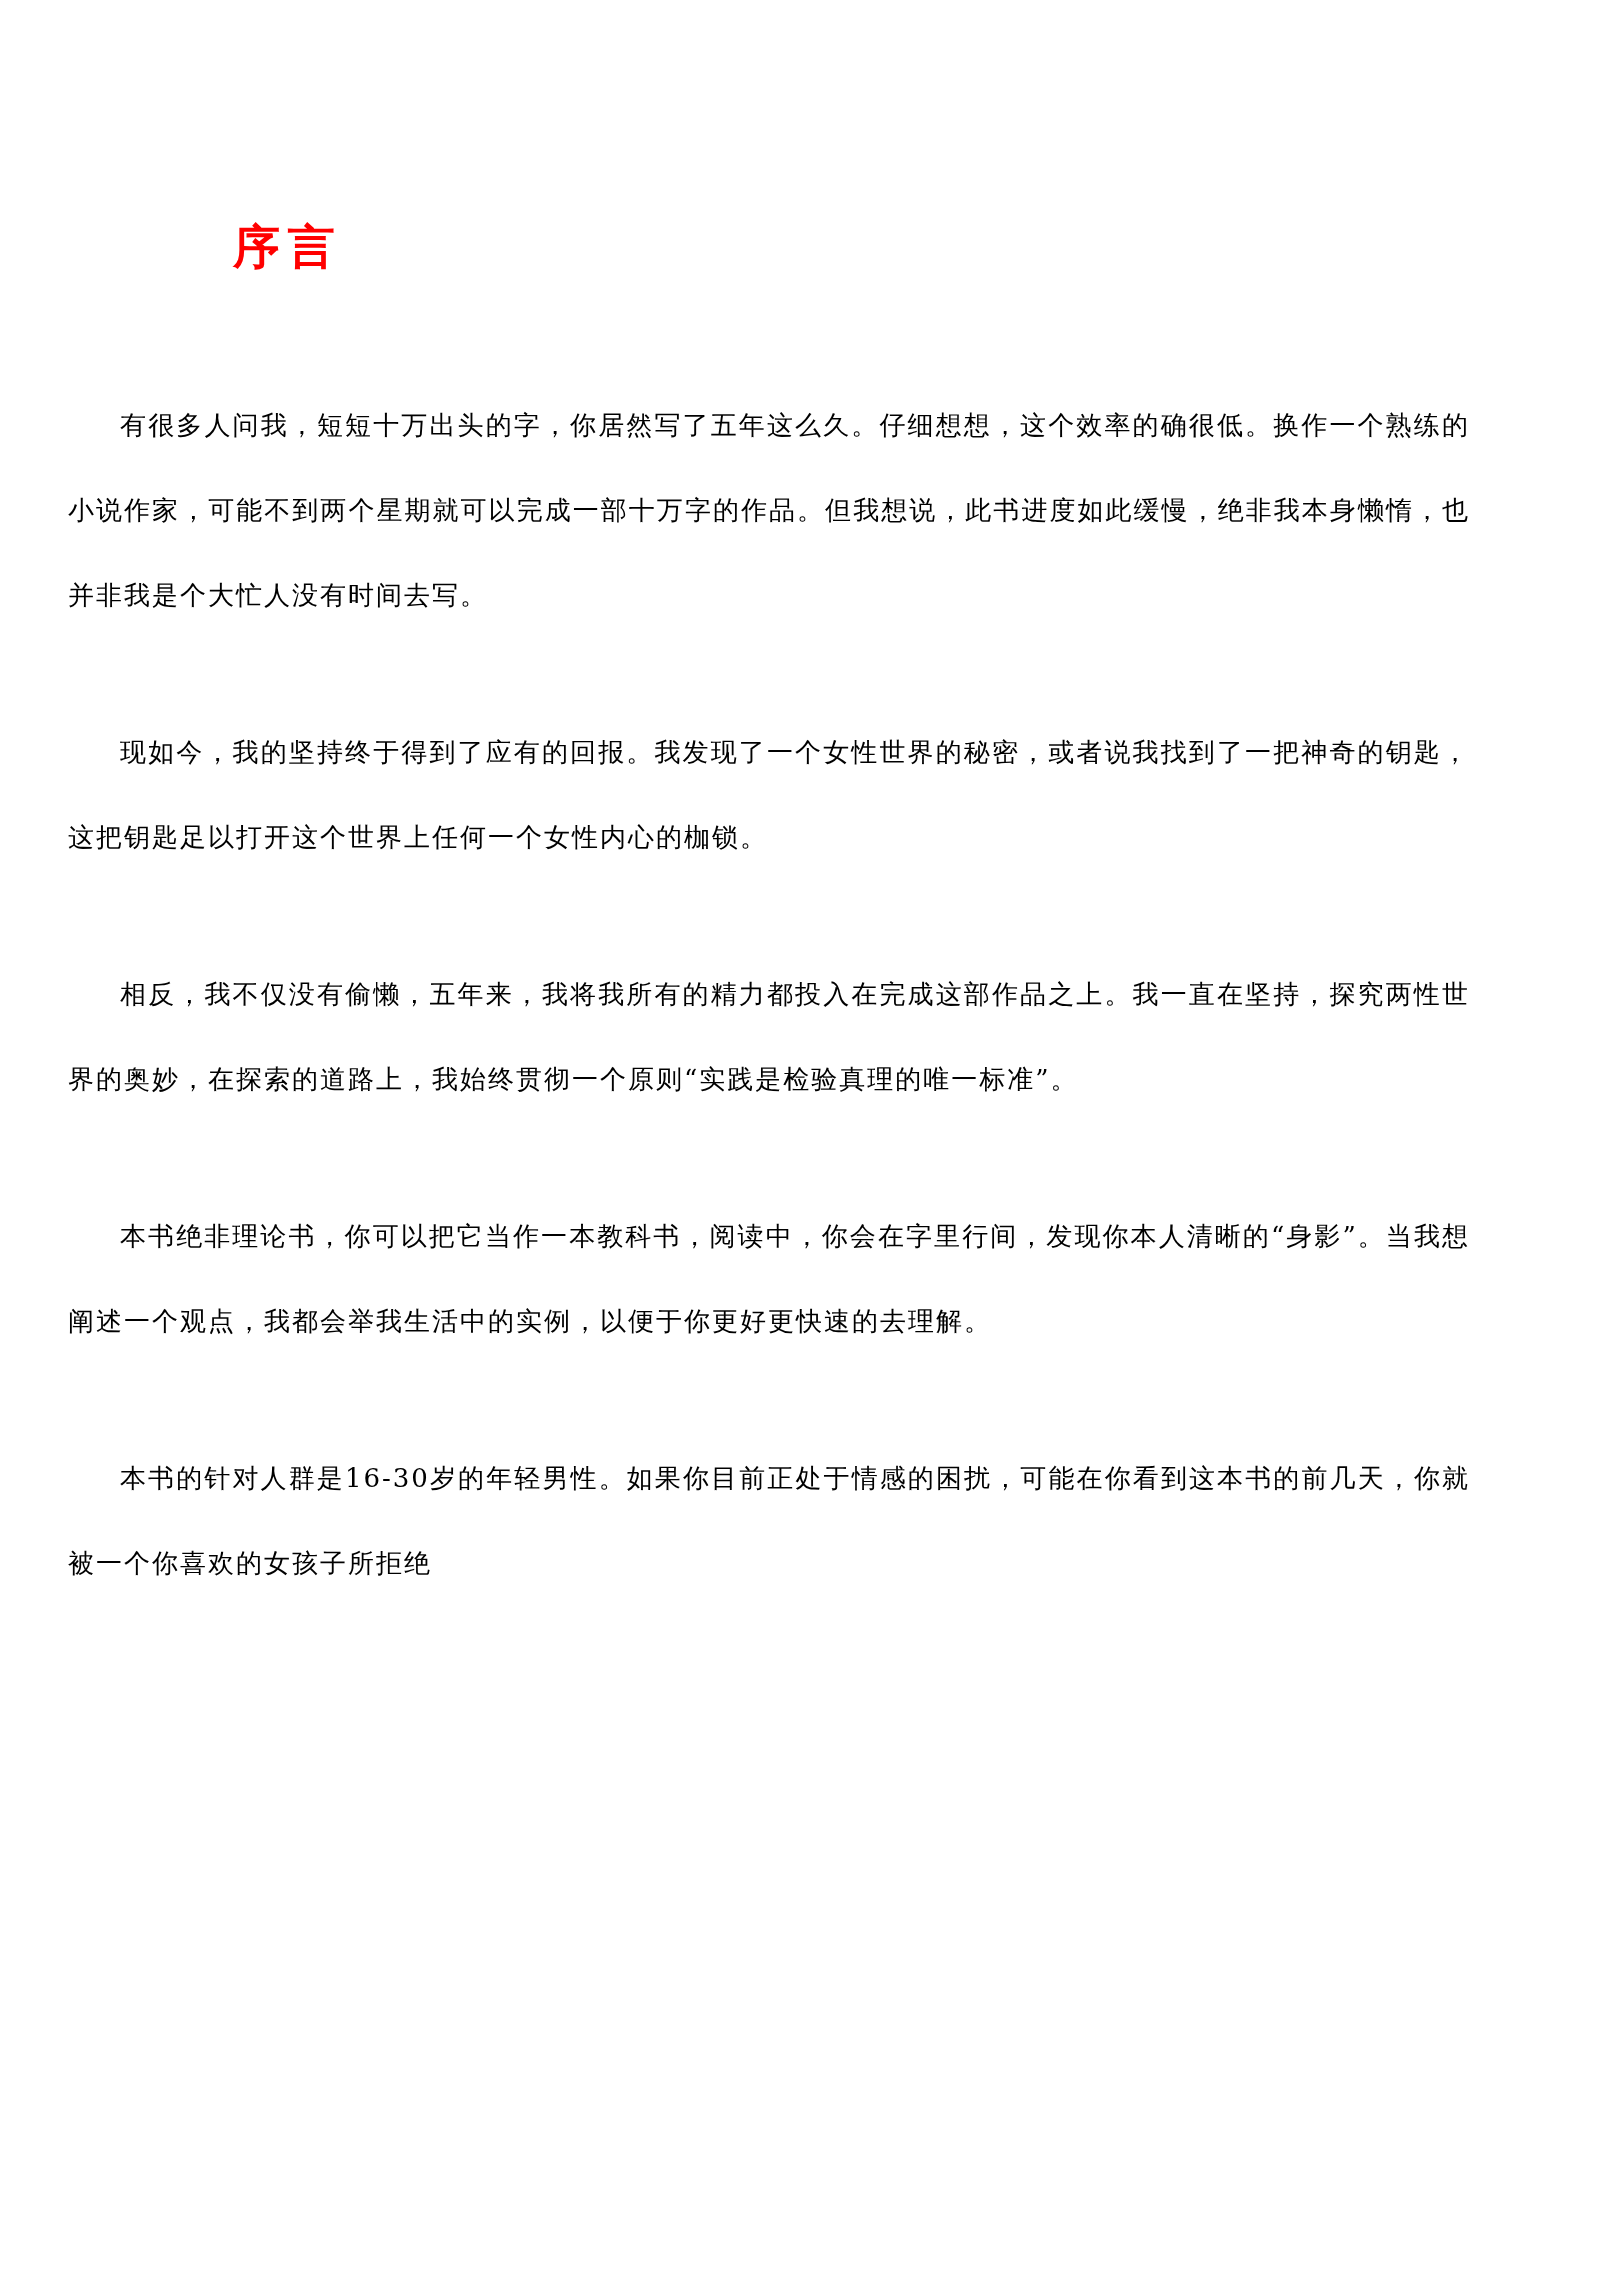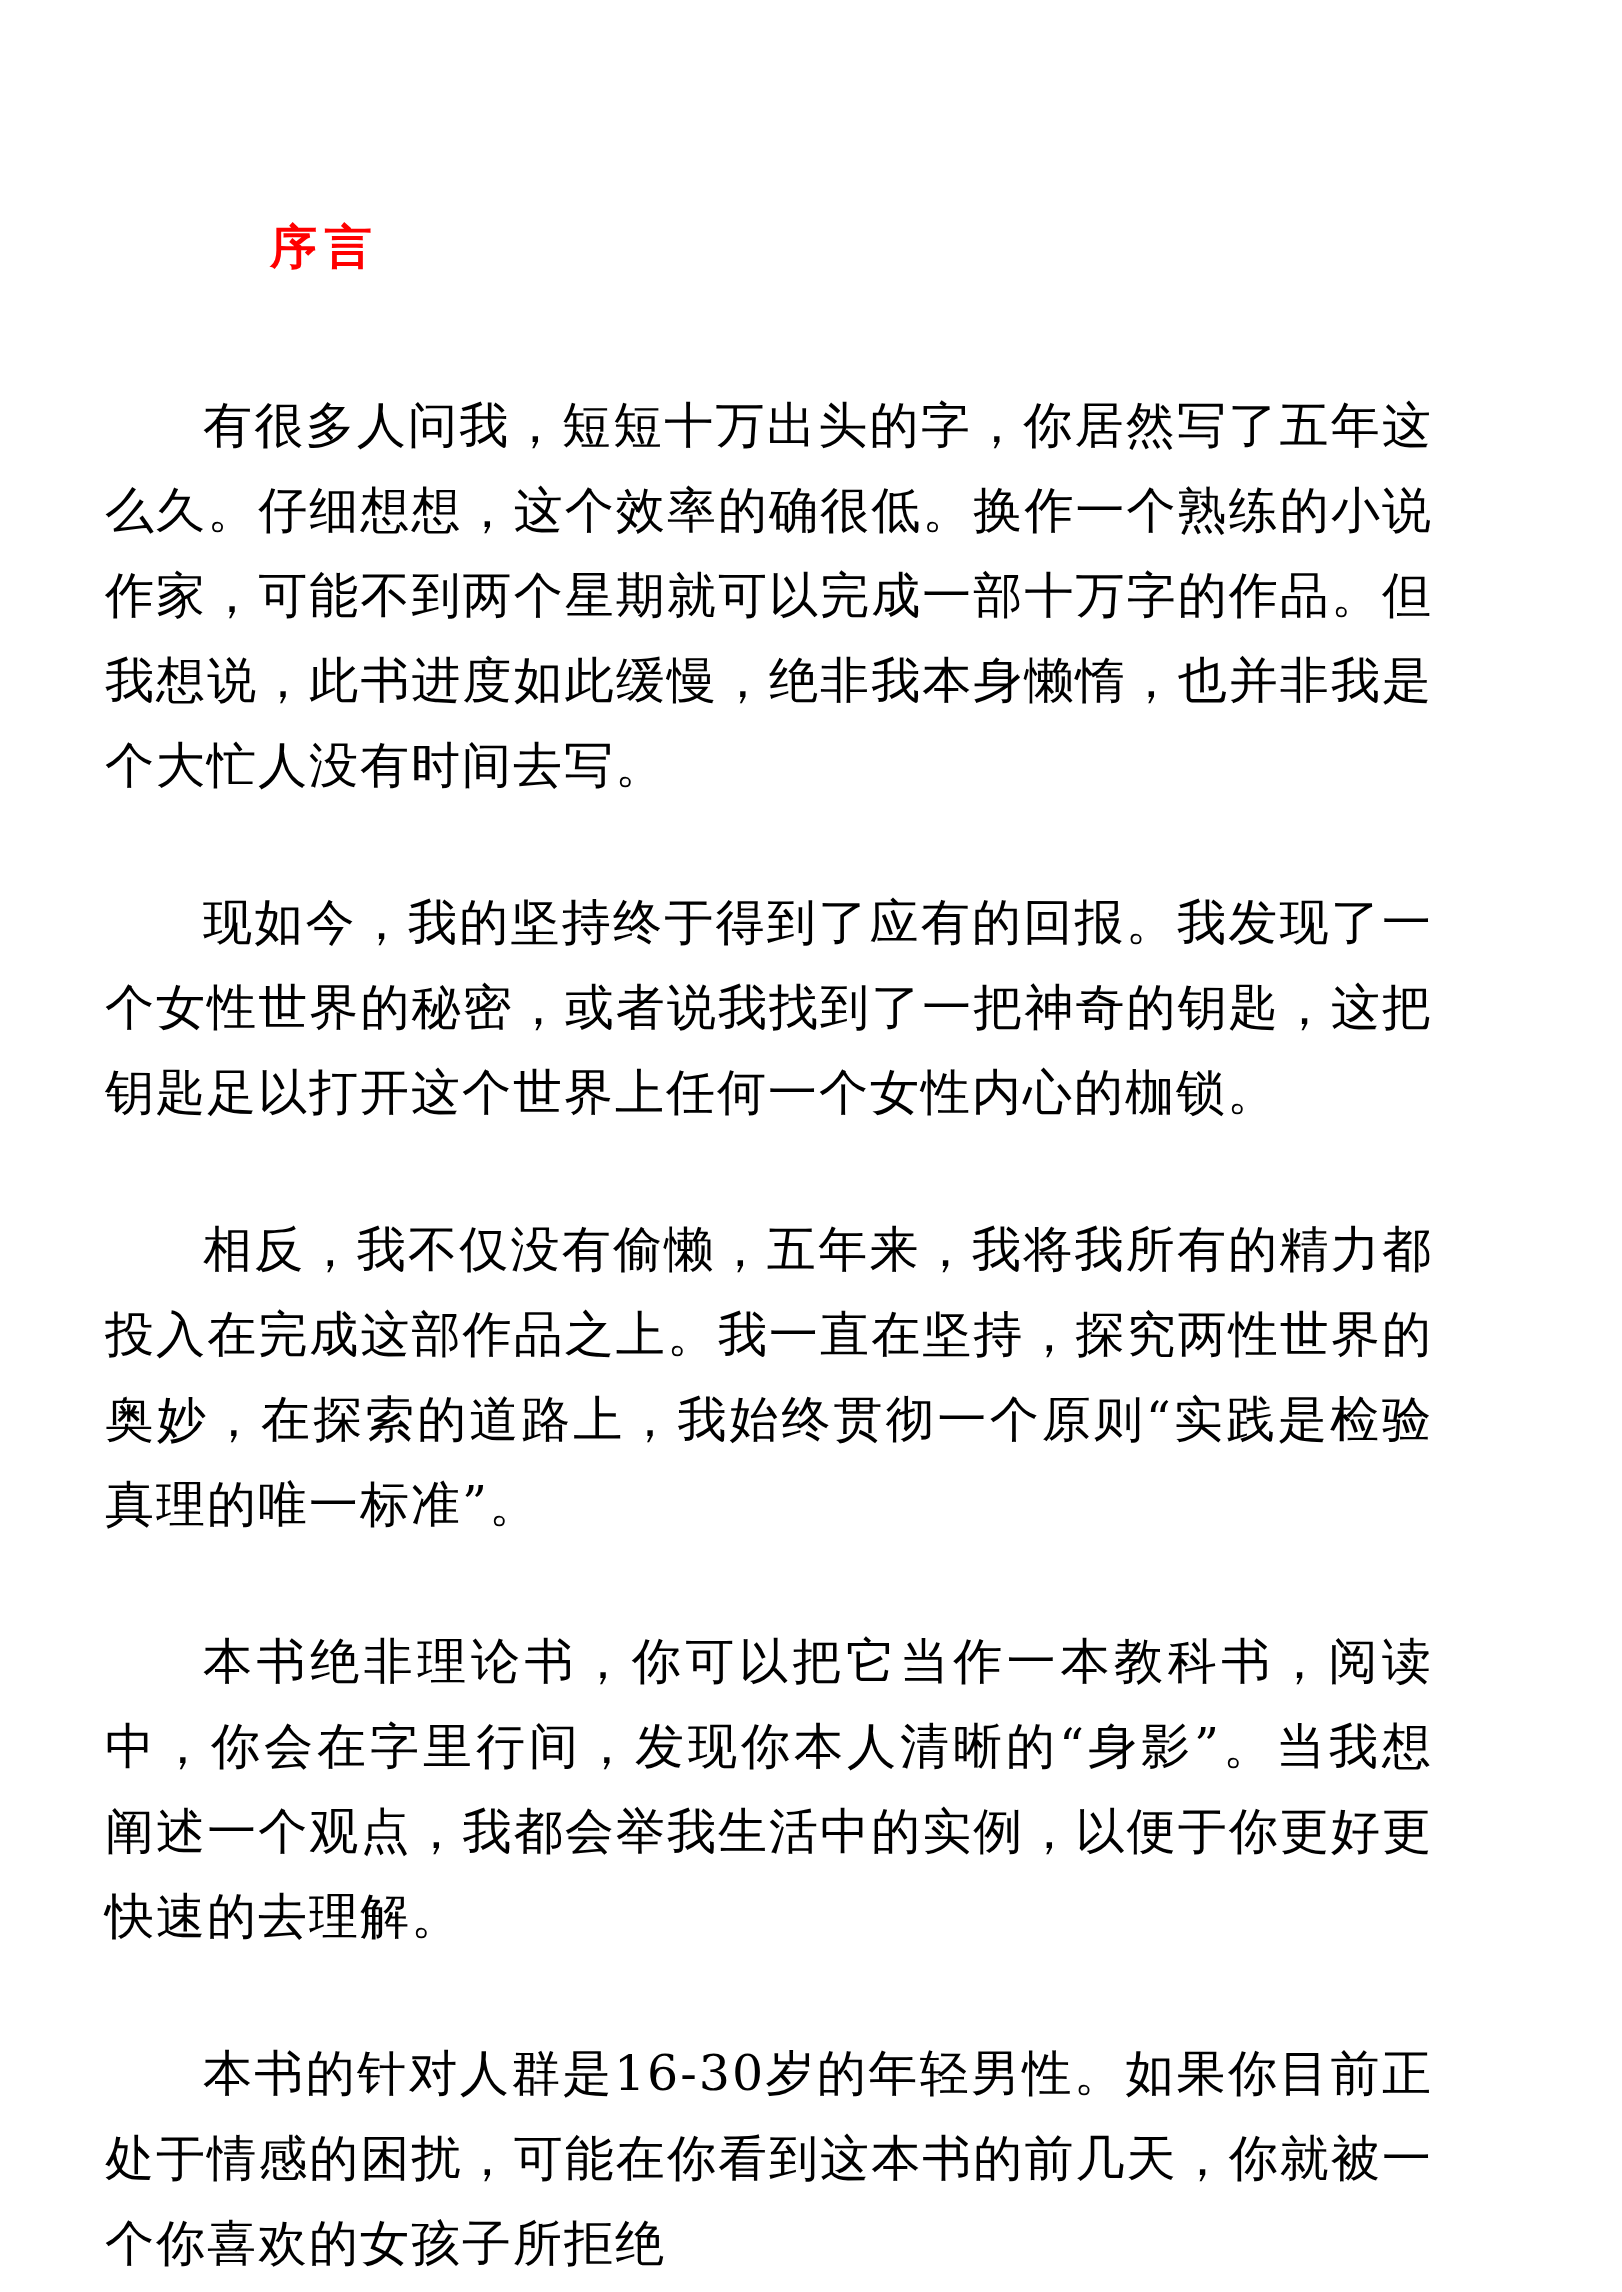--- a/index.html
+++ b/index.html
@@ -11,39 +11,39 @@
     width: 1622px;
     height: 2293px;
     overflow: hidden;
     font-family: "DejaVu Serif", "Liberation Serif", serif;
     color: #000000;
   }
   .page {
     box-sizing: border-box;
     width: 1538px;
     height: 2293px;
-    padding: 0 105px;
+    padding: 0 68px;
     background: #ffffff;
   }
   .doc-title {
     margin: 0;
     padding-top: 218px;
     padding-left: 165px;
     font-size: 47px;
     line-height: 57px;
     font-weight: bold;
     letter-spacing: 7.8px;
     color: #ff0000;
   }
   .doc-body {
     margin-top: 108px;
   }
   .doc-body p {
     margin: 0 0 72px 0;
-    font-size: 49px;
+    font-size: 26px;
     line-height: 85px;
     letter-spacing: 2px;
     text-align: justify;
     text-justify: inter-character;
     text-indent: 2em;
     color: #000000;
   }
 </style>
 </head>
 <body>

